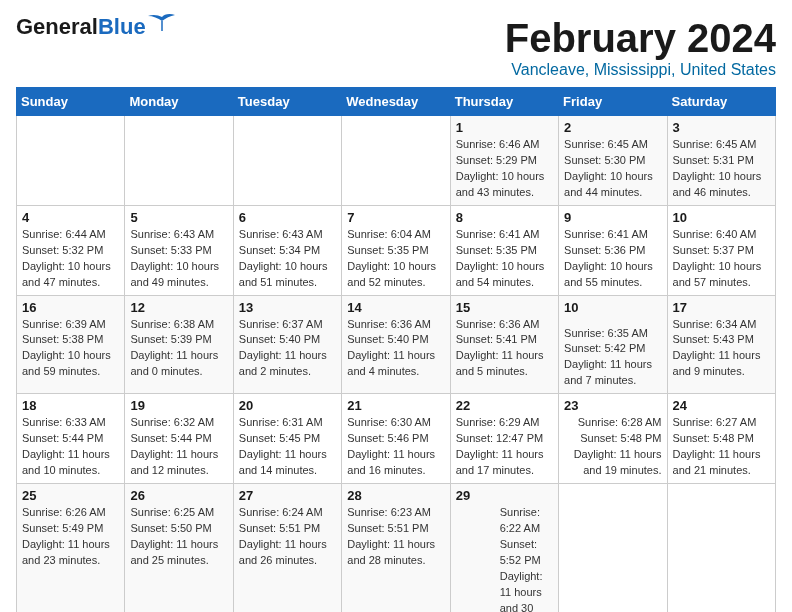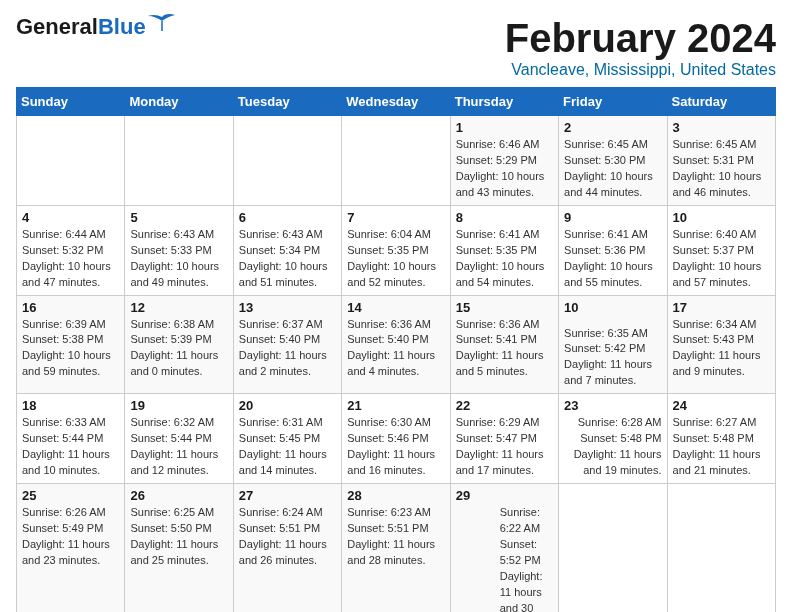--- a/index.html
+++ b/index.html
@@ -267,21 +267,21 @@
         <td>
           <div class="day-num">21</div>
           <div class="day-info" style="white-space: pre-line;">Sunrise: 6:30 AM
 Sunset: 5:46 PM
 Daylight: 11 hours
 and 16 minutes.</div>
         </td>
         <td>
           <div class="day-num">22</div>
           <div class="day-info" style="white-space: pre-line;">Sunrise: 6:29 AM
-Sunset: 5:47 PM
+Sunset: 12:47 PM
 Daylight: 11 hours
 and 17 minutes.</div>
         </td>
         <td>
           <div class="day-num">23</div>
           <div class="day-info" style="white-space: pre-line; text-align: right;">Sunrise: 6:28 AM
 Sunset: 5:48 PM
 Daylight: 11 hours
 and 19 minutes.</div>
         </td>

